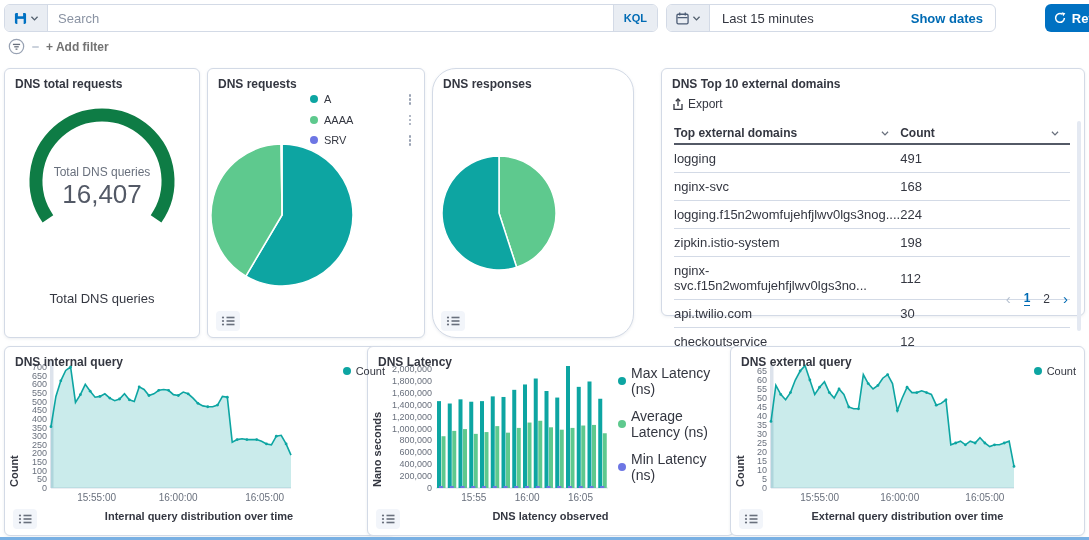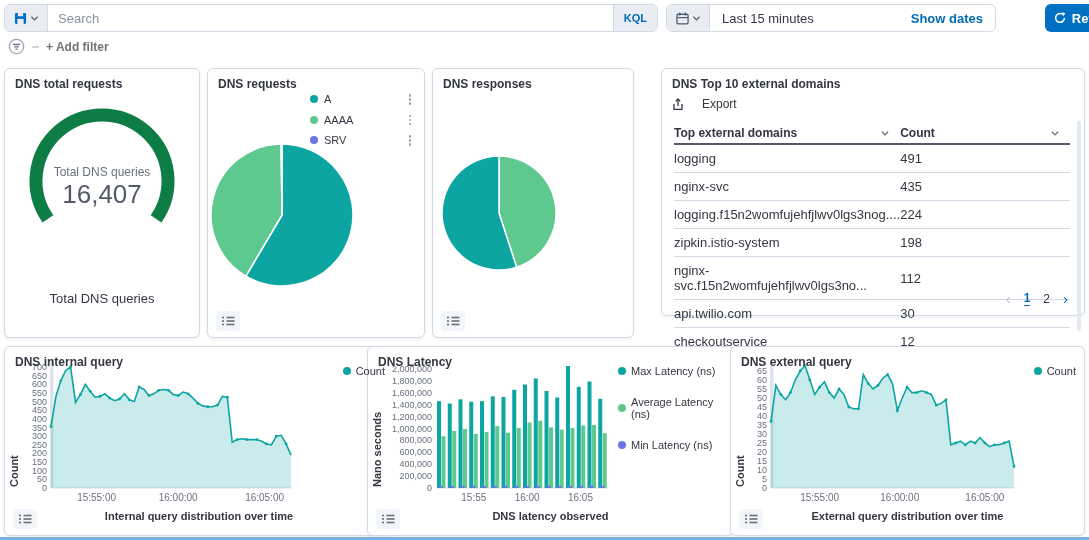--- a/index.html
+++ b/index.html
@@ -23,52 +23,52 @@
                border-radius:6px;color:#fff;font-size:13px;font-weight:700;display:flex;align-items:center;
                justify-content:center;gap:6px;cursor:pointer;font-family:inherit;margin-left:43px;}
   .filterrow{position:absolute;left:8px;top:38px;display:flex;align-items:center;gap:7px;}
   .filterdash{width:7px;height:2px;border-radius:1px;background:#cbd2dc;}
   .addfilter{font-size:12px;font-weight:600;color:#737373;cursor:pointer;}
   
   .panel{position:absolute;background:#fff;border:1px solid #d3dae6;border-radius:6px;
          box-shadow:0 1px 3px rgba(152,162,179,.18);box-sizing:border-box;}
   #p1{left:4px;top:68px;width:196px;height:270px;}
   #p2{left:207px;top:68px;width:218px;height:270px;}
-  #p3{left:432px;top:68px;width:202px;height:270px;}
+  #p3{left:432px;top:68px;width:202px;height:270px;border-radius:24px;}
   #p4{left:661px;top:68px;width:424px;height:248px;}
   #p5{left:4px;top:346px;width:390px;height:190px;}
   #p6{left:367px;top:346px;width:367px;height:190px;}
   #p7{left:730px;top:346px;width:355px;height:190px;}
   .panel-title{position:absolute;left:10px;top:8px;font-size:12px;font-weight:700;color:#343741;cursor:pointer;z-index:3;}
   .panel svg.chart{position:absolute;left:0;top:0;}
   
   .gauge-label{position:absolute;left:0;right:0;top:96px;text-align:center;font-size:12px;color:#69707d;}
   .gauge-value{position:absolute;left:0;right:0;top:110px;text-align:center;font-size:26px;color:#535966;}
   .gauge-bottom{position:absolute;left:0;right:0;top:222px;text-align:center;font-size:13px;color:#343741;}
   
   .pie-legend{position:absolute;top:24px;right:10px;display:flex;flex-direction:column;gap:8px;z-index:3;}
   .pie-legend .lrow{display:flex;align-items:center;gap:6px;font-size:11px;color:#343741;min-width:104px;}
   .pie-legend .lrow span{flex:1;cursor:pointer;}
   .dot{width:8px;height:8px;border-radius:50%;flex:0 0 auto;}
   .dot-teal{background:#0da5a2;} .dot-green{background:#5ec98e;} .dot-purple{background:#6d76e4;}
   .kebab{display:flex;flex-direction:column;gap:1.5px;padding:1px 3px;cursor:pointer;}
   .kebab i{width:2.5px;height:2.5px;border-radius:50%;background:#98a2b3;}
   .chart-legend{position:absolute;top:18px;right:8px;display:flex;align-items:center;gap:5px;
                 font-size:11px;color:#343741;z-index:3;}
-  .chart-legend-col{position:absolute;left:250px;top:18px;display:flex;flex-direction:column;gap:19px;
-                    font-size:11px;color:#343741;z-index:3;}
+  .chart-legend-col{position:absolute;left:250px;top:18px;display:flex;flex-direction:column;gap:11px;
+                    font-size:14px;color:#343741;z-index:3;}
   .chart-legend-col .lrow{display:flex;align-items:center;gap:5px;}
   .ylabel{position:absolute;left:3px;top:30px;height:110px;display:flex;align-items:center;
           writing-mode:vertical-rl;transform:rotate(180deg);font-size:11px;font-weight:700;color:#343741;}
   .xlabel{position:absolute;left:30px;right:30px;top:163px;text-align:center;font-size:11px;
           font-weight:700;color:#343741;}
   .legend-toggle{position:absolute;left:8px;bottom:6px;width:24px;height:20px;background:#f2f5fa;
                  border-radius:4px;display:flex;align-items:center;justify-content:center;cursor:pointer;z-index:3;}
   
-  .export-btn{position:absolute;left:10px;top:28px;display:flex;align-items:center;gap:18px;
+  .export-btn{position:absolute;left:10px;top:28px;display:flex;align-items:center;gap:4px;
               font-size:12px;color:#343741;cursor:pointer;}
   .domains-table{position:absolute;left:12px;top:52px;width:396px;border-collapse:collapse;
                  font-size:13px;color:#343741;}
   .domains-table th{text-align:left;font-size:12px;font-weight:700;padding:5px 0 3px;
                     border-bottom:2px solid #535966;cursor:pointer;}
   .domains-table th .th-inner{display:flex;align-items:center;}
   .domains-table th .th-inner svg{margin-left:auto;margin-right:10px;}
   .domains-table td{padding:6px 0;border-bottom:1px solid #d3dae6;}
   .col-domain{width:50%;}
   .pagination{position:absolute;right:16px;bottom:8px;display:flex;align-items:center;gap:13px;font-size:12px;}
@@ -243,21 +243,21 @@
         </th>
       </tr>
     </thead>
     <tbody id="domains-tbody">
         <tr>
           <td>logging</td>
           <td>491</td>
         </tr>
         <tr>
           <td>nginx-svc</td>
-          <td>435</td>
+          <td>168</td>
         </tr>
         <tr>
           <td>logging.f15n2womfujehfjlwv0lgs3nog....</td>
           <td>224</td>
         </tr>
         <tr>
           <td>zipkin.istio-system</td>
           <td>198</td>
         </tr>
         <tr>

